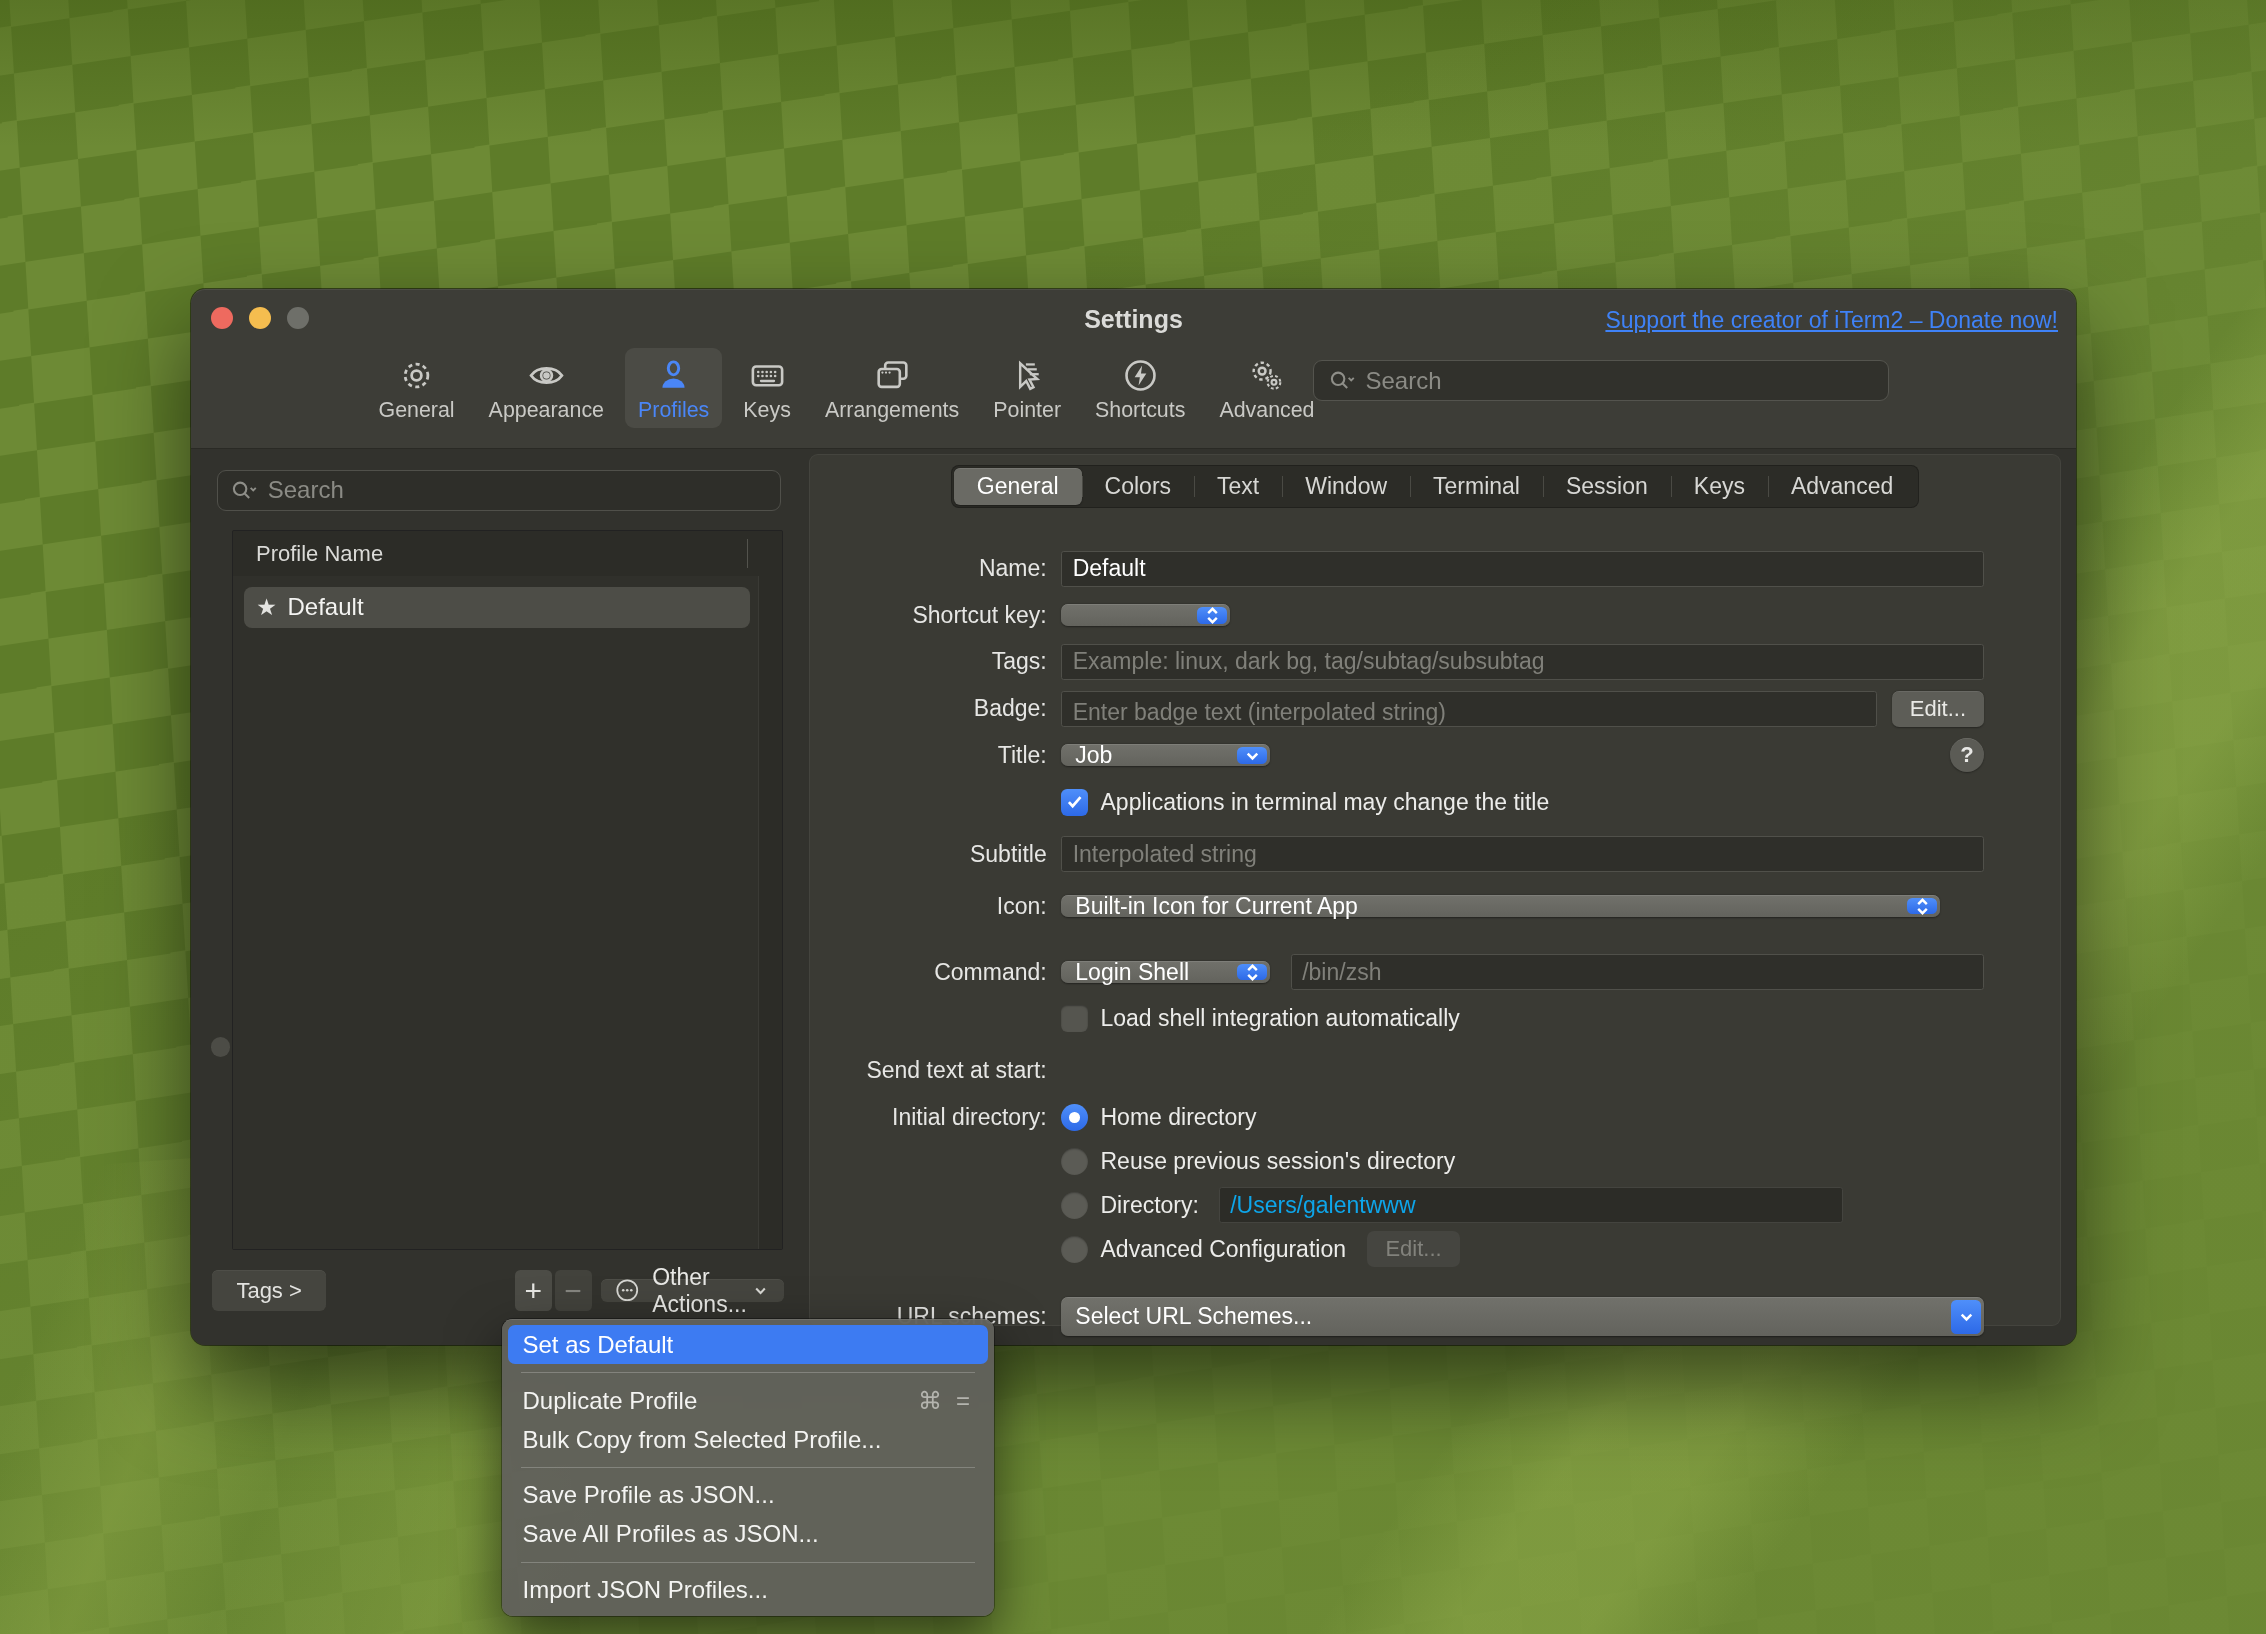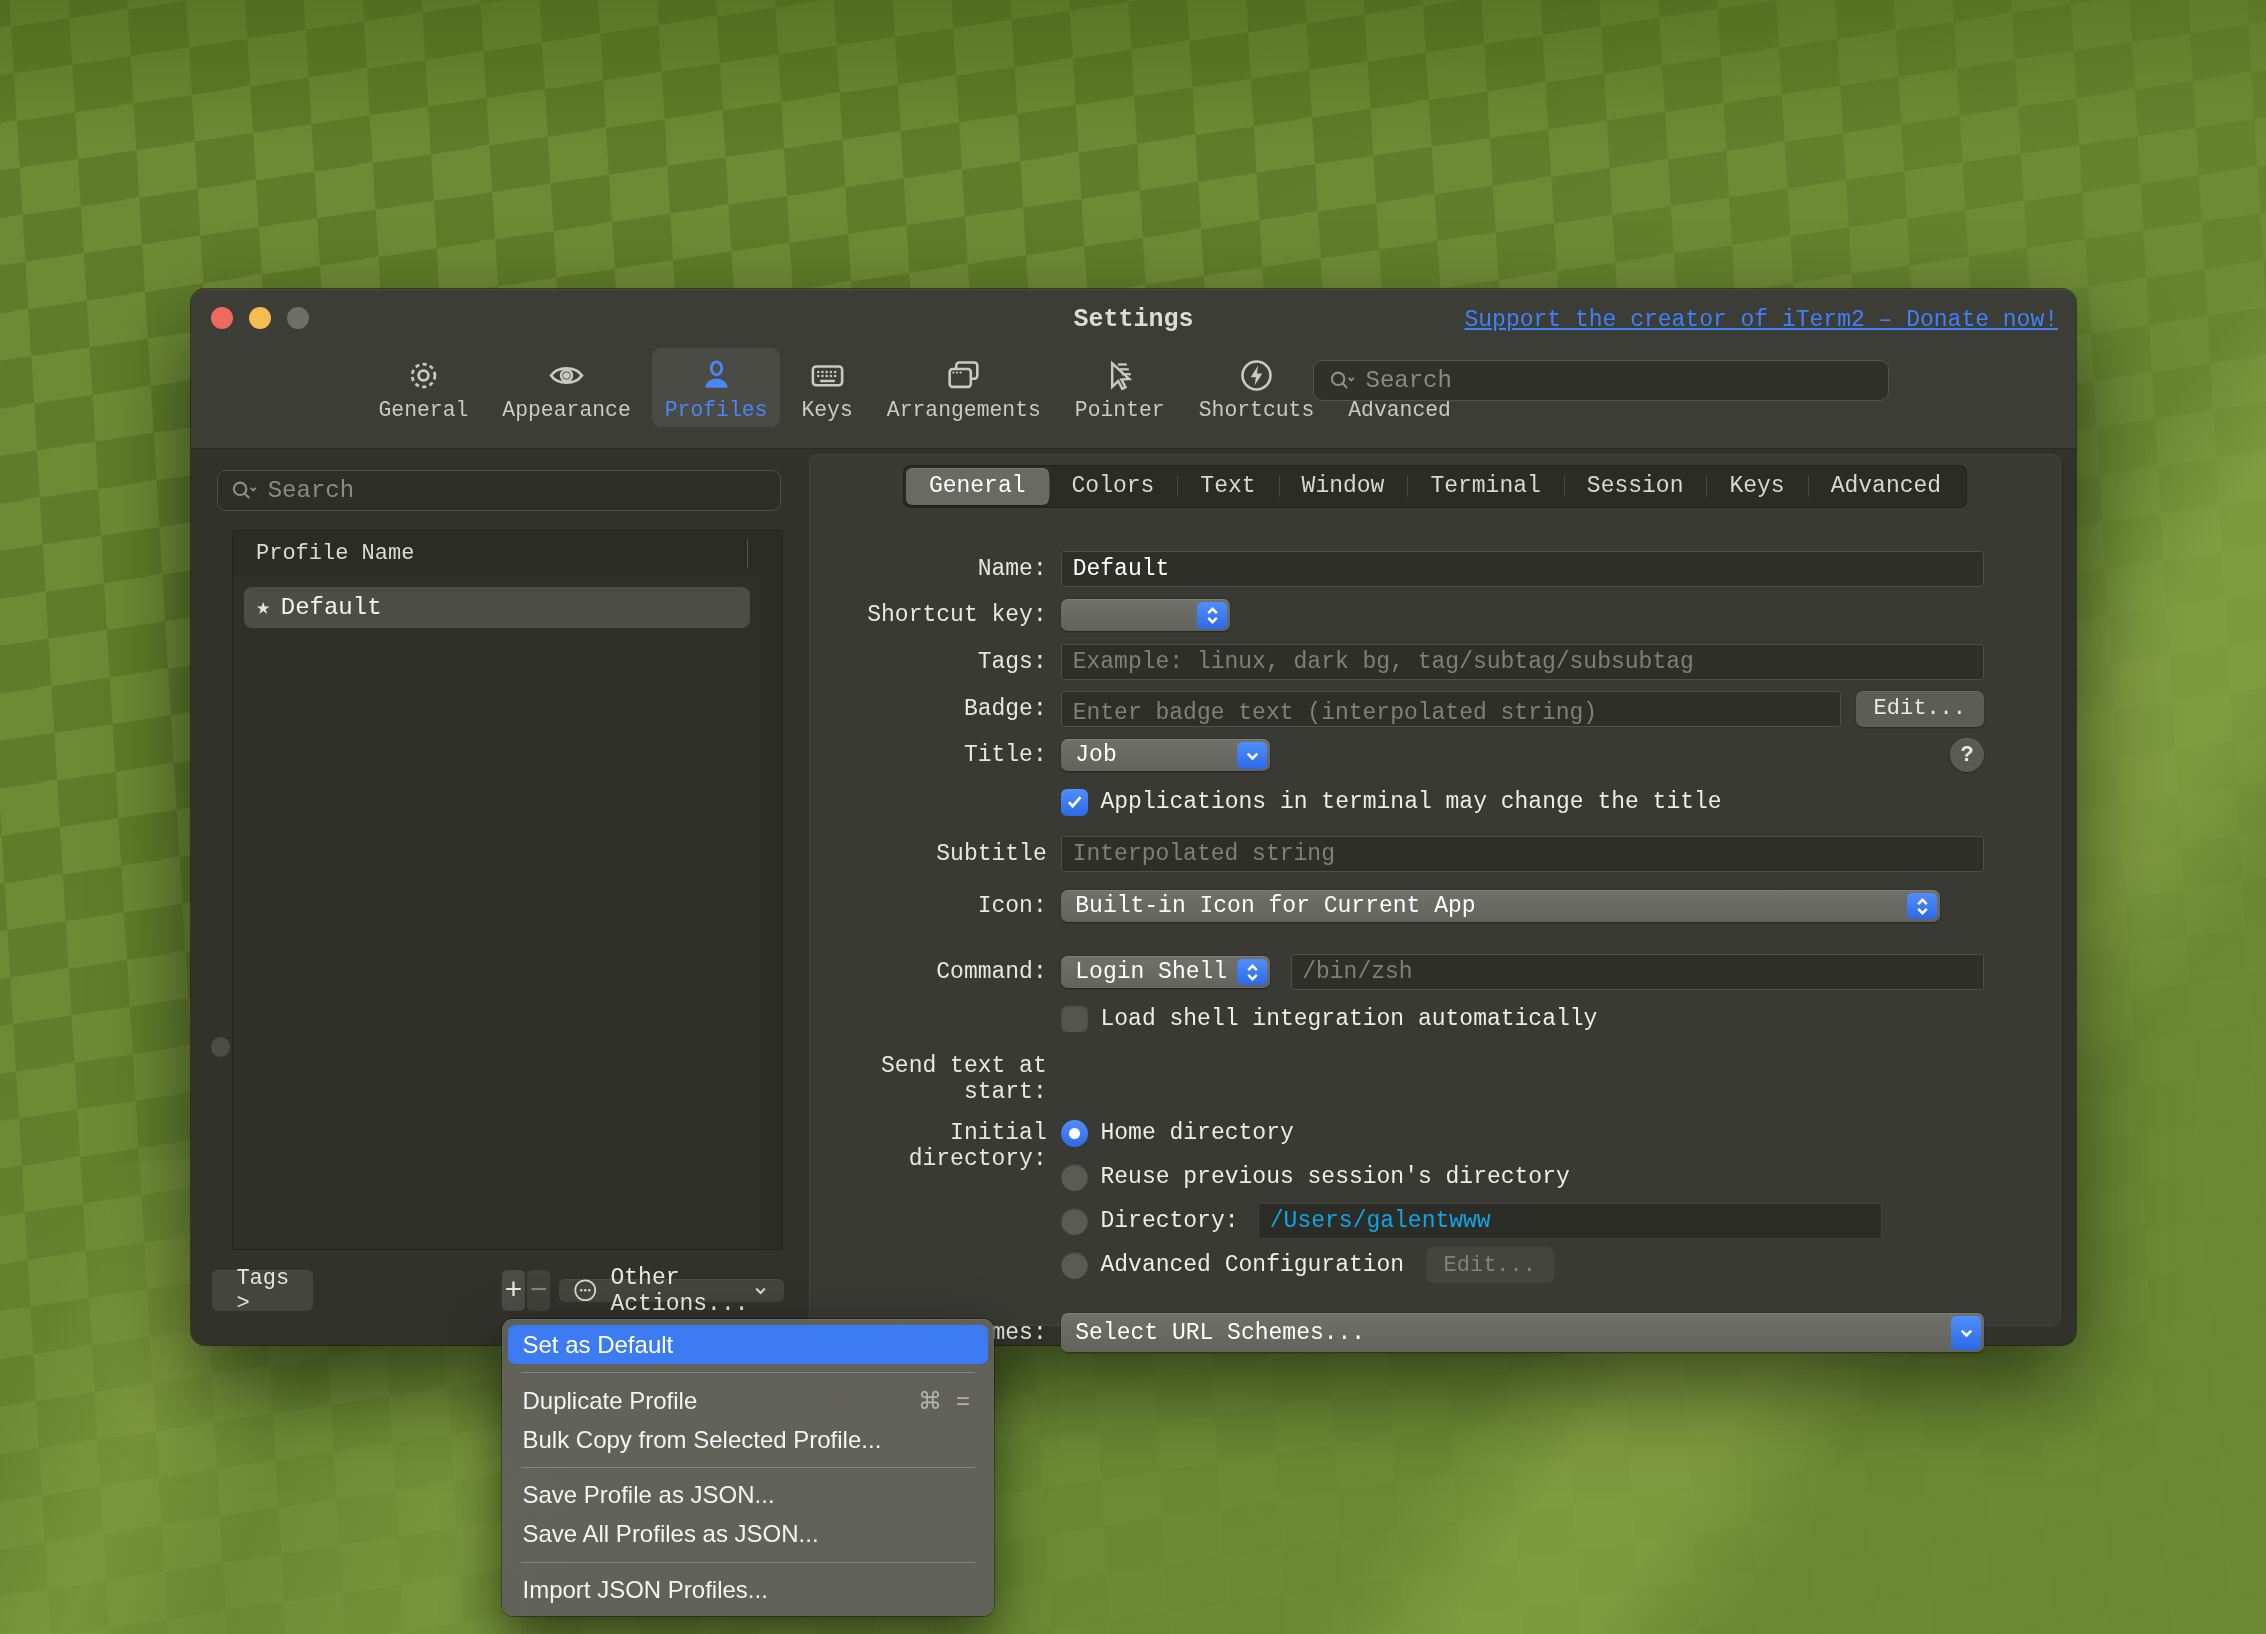--- a/index.html
+++ b/index.html
@@ -26,21 +26,20 @@
   .bg-band{
     position:absolute;left:-178px;top:1141px;width:1248px;height:499px;
     background:linear-gradient(115deg, transparent 20%, rgba(150,175,75,.35) 30%, transparent 40%, rgba(150,175,75,.28) 55%, transparent 66%);
     transform:rotate(-4deg);
   }
   
   .window{
     position:absolute;left:191px;top:289px;width:1885px;height:1056px;
     background:#3d3d37;border-radius:14.3px;
     box-shadow:0 39px 89px rgba(0,0,0,.55), 0 0 0 0.9px rgba(0,0,0,.5), inset 0 0.9px 0 rgba(255,255,255,.08);
-    font-family:Liberation Mono, monospace;
   }
   .titlebar{position:relative;height:57px;}
   .traffic-lights{position:absolute;left:19.6px;top:18px;display:flex;gap:16px;}
   .tl{width:22px;height:22px;border-radius:50%;}
   .tl.red{background:#ee6a5f;}
   .tl.yellow{background:#f5bd4f;}
   .tl.gray{background:#6e6f69;}
   .window-title{position:absolute;left:0;right:0;top:16px;text-align:center;color:#dbdbd8;font-size:25px;font-weight:bold;}
   .donate-link{position:absolute;right:18px;top:18px;color:#3f82f7;font-size:23px;text-decoration:underline;cursor:pointer;}
   
@@ -123,21 +122,21 @@
   .ctl{flex:1;display:flex;align-items:center;max-width:923px;}
   .field{
     height:36px;background:#2f2f2a;border:0.9px solid #50504a;border-radius:2.7px;box-sizing:border-box;
     display:flex;align-items:center;padding:0 10.7px;font-size:23px;flex:1;
   }
   .field .value{color:#fff;}
   .field .ph{color:#80807a;white-space:nowrap;overflow:hidden;}
   .field.disabled{background:#2c2c27;border-color:#44443f;}
   .field.disabled .ph{color:#0ea5e9;}
   .popup{
-    position:relative;height:32px;background:linear-gradient(#71716b,#63635d);border-radius:7.1px;
+    position:relative;height:22px;background:linear-gradient(#71716b,#63635d);border-radius:7.1px;
     box-shadow:0 0.9px 1.8px rgba(0,0,0,.4), inset 0 0.4px 0 rgba(255,255,255,.2);
     display:flex;align-items:center;padding:0 43px 0 14.3px;color:#fff;font-size:23px;box-sizing:border-box;cursor:pointer;
     white-space:nowrap;
   }
   .popup .cap{
     position:absolute;right:2.7px;top:2.7px;bottom:2.7px;width:30px;border-radius:5.3px;
     background:linear-gradient(#4f8ffa,#2d69e7);display:flex;align-items:center;justify-content:center;
   }
   .checkbox{width:27px;height:27px;border-radius:6.2px;flex:none;display:flex;align-items:center;justify-content:center;cursor:pointer;}
   .checkbox.checked{background:linear-gradient(#4f8ffa,#2d69e7);}

